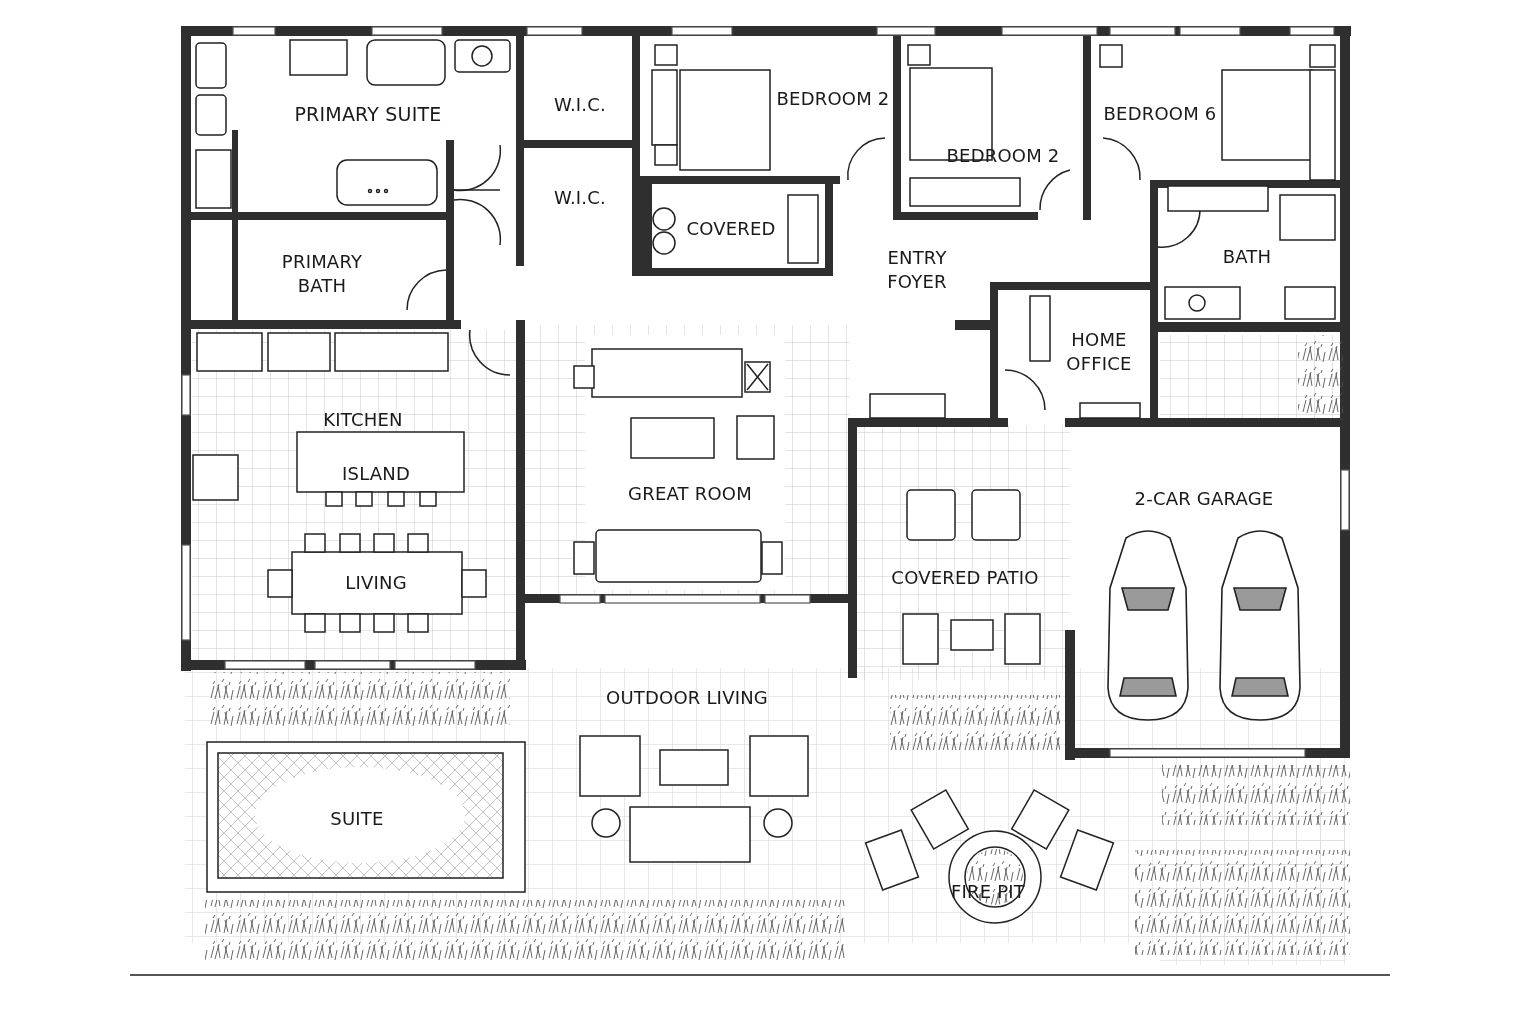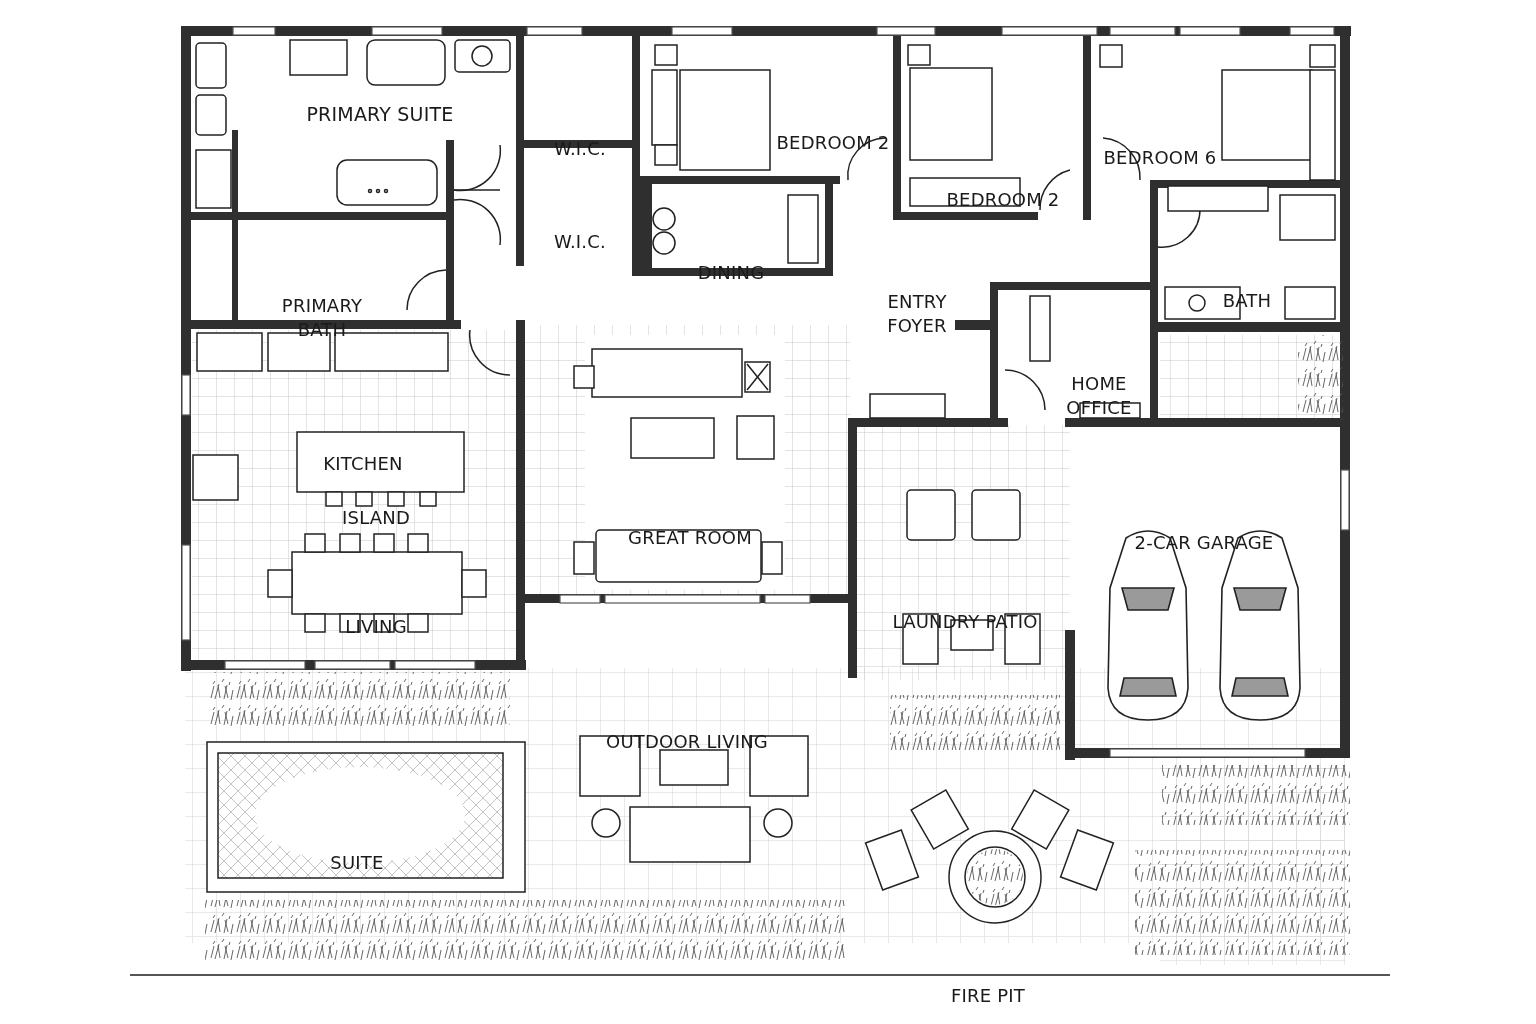--- a/index.html
+++ b/index.html
@@ -1,19 +1,19 @@
 <!DOCTYPE html>
 <html><head>
 <meta charset="utf-8">
 <style>
   html,body{margin:0;padding:0;background:#ffffff;}
   body{width:1536px;height:1024px;position:relative;overflow:hidden;font-family:"DejaVu Sans",sans-serif;}
   #plan{position:absolute;left:0;top:0;width:1536px;height:1024px;}
   .lbl{position:absolute;color:#1a1a1a;font-family:"DejaVu Sans",sans-serif;font-size:19px;letter-spacing:0.2px;text-align:center;line-height:24px;white-space:pre-line;transform:translate(-50%,-50%);}
-  .lbl.sm{font-size:18px;margin-top:44px;}
+  .lbl.sm{font-size:18px;}
 </style>
 </head>
 <body>
 
 <svg id="plan" viewBox="0 0 1536 1024" xmlns="http://www.w3.org/2000/svg">
   <defs>
     <pattern id="tile" width="18" height="18" patternUnits="userSpaceOnUse">
       <path d="M18 0 L0 0 0 18" fill="none" stroke="#c9c9c9" stroke-width="1"></path>
     </pattern>
     <pattern id="pave" width="24" height="24" patternUnits="userSpaceOnUse">
@@ -229,35 +229,35 @@
   <g fill="url(#shrub)">
     <rect x="208" y="672" width="302" height="58"></rect>
     <rect x="890" y="695" width="170" height="55"></rect>
     <rect x="205" y="900" width="640" height="60"></rect>
     <rect x="1162" y="765" width="188" height="60"></rect>
     <rect x="1135" y="850" width="215" height="105"></rect>
     <rect x="1298" y="335" width="45" height="85"></rect>
   </g>
 </svg>
 
-<div class="lbl" style="left:380px;top:114px">PRIMARY SUITE</div>
+<div class="lbl" style="left:368px;top:114px">PRIMARY SUITE</div>
 <div class="lbl sm" style="left:580px;top:105px">W.I.C.</div>
 <div class="lbl sm" style="left:580px;top:198px">W.I.C.</div>
 <div class="lbl sm" style="left:322px;top:274px">PRIMARY
 BATH</div>
 <div class="lbl sm" style="left:833px;top:99px">BEDROOM 2</div>
 <div class="lbl sm" style="left:1003px;top:156px">BEDROOM 2</div>
 <div class="lbl sm" style="left:1160px;top:114px">BEDROOM 6</div>
-<div class="lbl sm" style="left:731px;top:229px">DINING</div>
+<div class="lbl sm" style="left:731px;top:229px">COVERED</div>
 <div class="lbl sm" style="left:917px;top:270px">ENTRY
 FOYER</div>
 <div class="lbl sm" style="left:1247px;top:257px">BATH</div>
 <div class="lbl sm" style="left:1099px;top:352px">HOME
 OFFICE</div>
 <div class="lbl sm" style="left:363px;top:420px">KITCHEN</div>
 <div class="lbl sm" style="left:376px;top:474px">ISLAND</div>
 <div class="lbl sm" style="left:690px;top:494px">GREAT ROOM</div>
 <div class="lbl sm" style="left:376px;top:583px">LIVING</div>
-<div class="lbl sm" style="left:965px;top:578px">LAUNDRY PATIO</div>
+<div class="lbl sm" style="left:965px;top:578px">COVERED PATIO</div>
 <div class="lbl sm" style="left:1204px;top:499px">2-CAR GARAGE</div>
 <div class="lbl sm" style="left:687px;top:698px">OUTDOOR LIVING</div>
 <div class="lbl sm" style="left:357px;top:819px">SUITE</div>
-<div class="lbl sm" style="left:988px;top:952px">FIRE PIT</div>
+<div class="lbl sm" style="left:988px;top:892px">FIRE PIT</div>
 
 </body></html>

